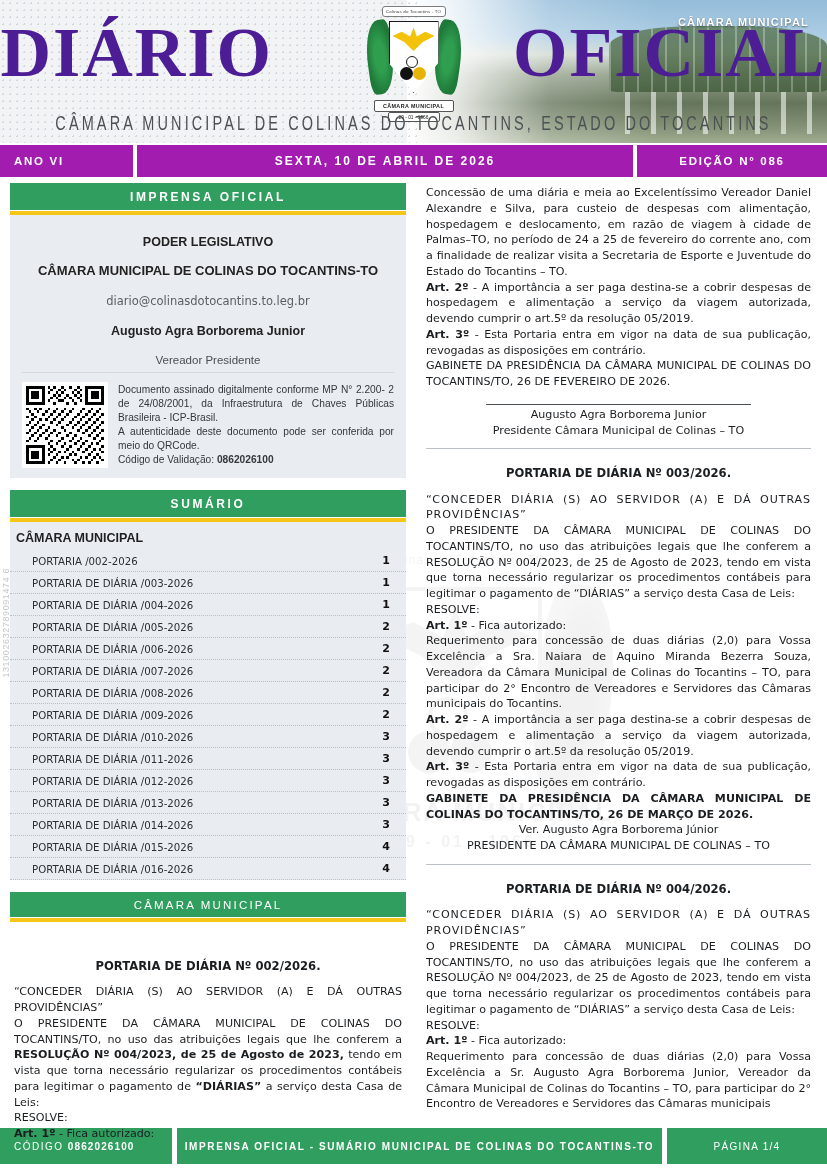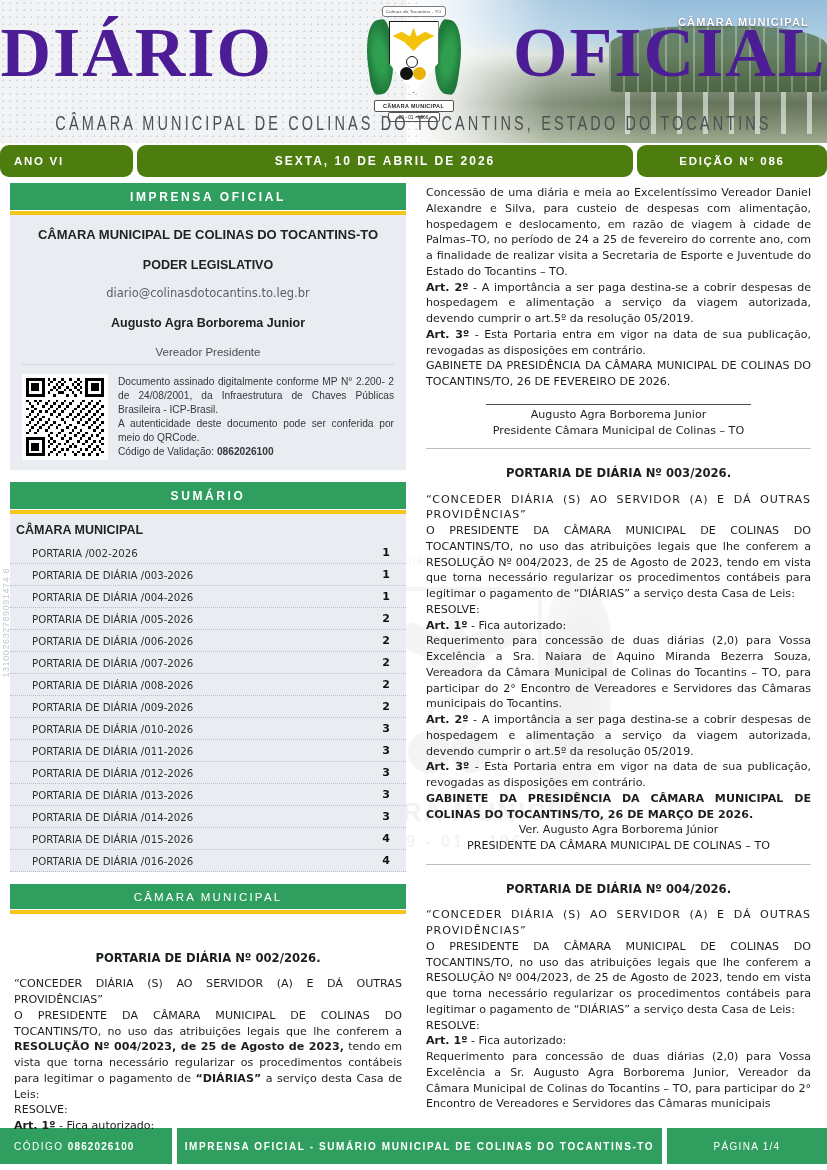--- a/index.html
+++ b/index.html
@@ -104,24 +104,24 @@
   .emblem .ribbon-date{
     position:absolute; left:22px; bottom:0px; width:52px; height:10px;
     background:#fff; border:1px solid #555; border-radius:2px;
     font-size:4.8px; color:#1a1a1a; text-align:center; line-height:9px;
     font-family:"Liberation Sans", sans-serif; overflow:hidden;
   }
 
   
   .infobar{ position:relative; height:32px; width:827px; margin-top:2px; display:flex; gap:4px; }
   .infobar .cell{
-    background:#4d7c0f; color:#ffffff;
+    background:#a21caf; color:#ffffff;
     display:flex; align-items:center;
     font-family:"Liberation Sans", sans-serif;
-    font-size:11.5px; font-weight:700; letter-spacing:1.7px;border-radius:9px;
+    font-size:11.5px; font-weight:700; letter-spacing:1.7px;
   }
   .infobar .ano{ width:133px; padding-left:14px; }
   .infobar .date{ flex:1; justify-content:center; font-size:12px; letter-spacing:2px; }
   .infobar .edicao{ width:190px; justify-content:center; }
 
   
   .body{ position:relative; display:flex; width:827px; height:935px; padding-top:6px; }
   .colL{ width:418px; position:relative; padding:0 12px 0 10px; }
   .colR{ width:409px; position:relative; padding:0 16px 0 8px; }
 
@@ -309,22 +309,22 @@
   <div class="body">
 
     <div class="colL zrel">
 
       <div class="sidecode">131002632789091474 6</div>
 
       <div class="panel">
         <div class="panel-head">IMPRENSA OFICIAL</div>
         <div class="panel-rule"></div>
         <div class="panel-body">
+          <div class="pl-line pl-title">PODER LEGISLATIVO</div>
           <div class="pl-line pl-camara">CÂMARA MUNICIPAL DE COLINAS DO TOCANTINS-TO</div>
-          <div class="pl-line pl-title">PODER LEGISLATIVO</div>
           <div class="pl-line pl-mail">diario@colinasdotocantins.to.leg.br</div>
           <div class="pl-line pl-name">Augusto Agra Borborema Junior</div>
           <div class="pl-line pl-role">Vereador Presidente</div>
 
           <div class="qr-row">
             <div class="qr">
               <svg class="qr-grid" viewBox="0 0 29 29" shape-rendering="crispEdges" aria-hidden="true">
                 <rect width="29" height="29" fill="#fff"></rect>
                 <g fill="#000">
                   <rect x="0" y="0" width="7" height="1"></rect>

